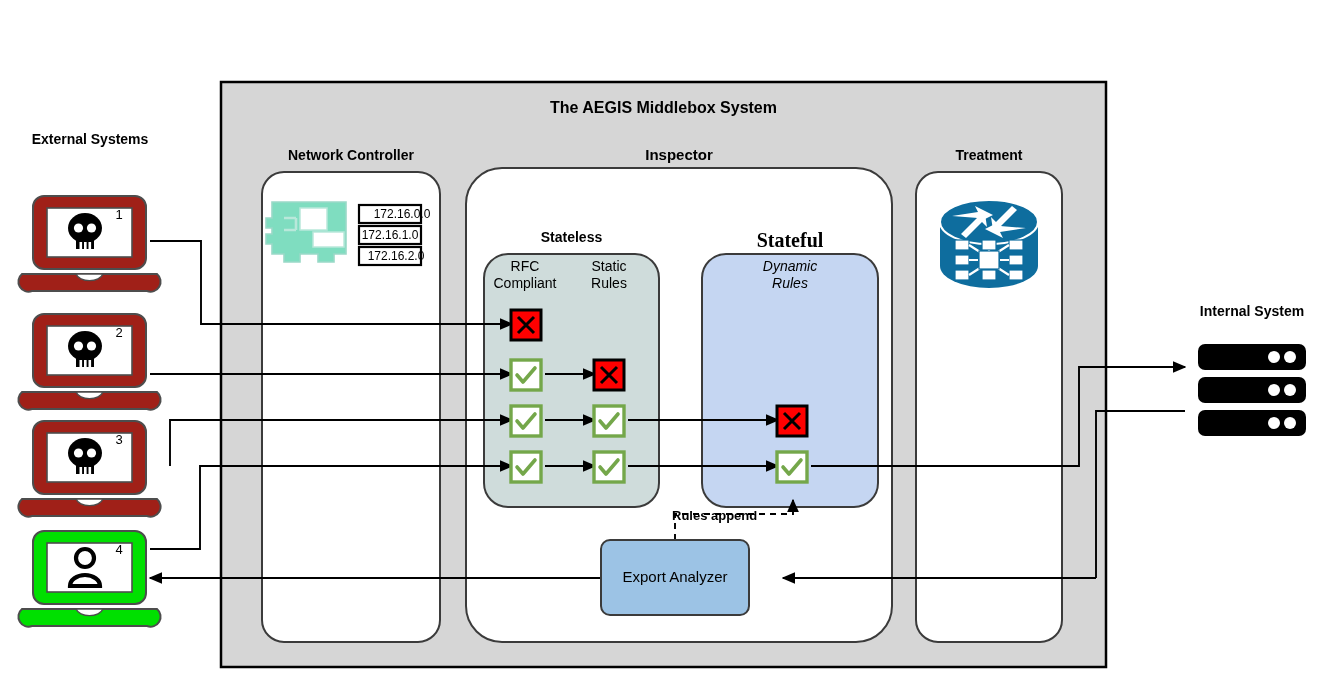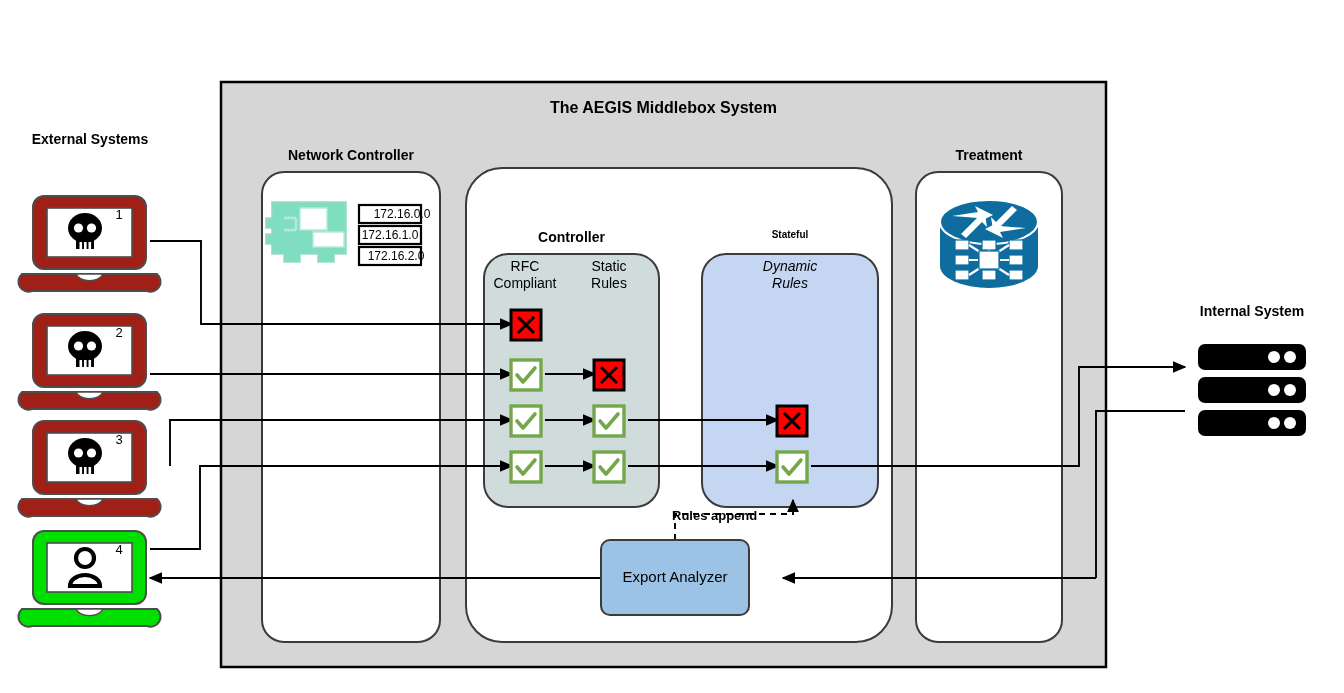--- a/index.html
+++ b/index.html
@@ -232,25 +232,26 @@
   </svg>
 
 
   <div class="lbl" style="left:221px;top:99px;width:885px;font-size:16px;">The AEGIS Middlebox System</div>
 
   <div class="lbl" style="left:10px;top:131px;width:160px;font-size:14px;">
     <span>External Systems</span>
   </div>
 
   <div class="lbl" style="left:262px;top:147px;width:178px;font-size:14px;">Network Controller</div>
+  <div class="lbl" style="left:466px;top:146px;width:426px;font-size:15px;">Inspector</div>
   <div class="lbl" style="left:906px;top:147px;width:166px;font-size:14px;">Treatment</div>
   <div class="lbl" style="left:1160px;top:271px;width:184px;font-size:14px;margin-top:32px;">Internal System</div>
 
-  <div class="lbl" style="left:484px;top:229px;width:175px;font-size:14px;">Controller</div>
-  <div class="lbl" style="left:702px;top:229px;width:176px;font-size:10px;">Stateful</div>
+  <div class="lbl" style="left:484px;top:229px;width:175px;font-size:14px;">Stateless</div>
+  <div class="lbl" style="left:702px;top:229px;width:176px;font-size:20px;font-family:Liberation Serif, serif;">Stateful</div>
 
   <div class="plain" style="left:487px;top:258px;width:76px;font-size:14px;">
     <span>RFC</span><br>
     <span>Compliant</span>
   </div>
   <div class="plain" style="left:573px;top:258px;width:72px;font-size:14px;">
     <span>Static</span><br>
     <span>Rules</span>
   </div>
   <div class="plain" style="left:740px;top:258px;width:100px;font-size:14px;font-style:italic;">

